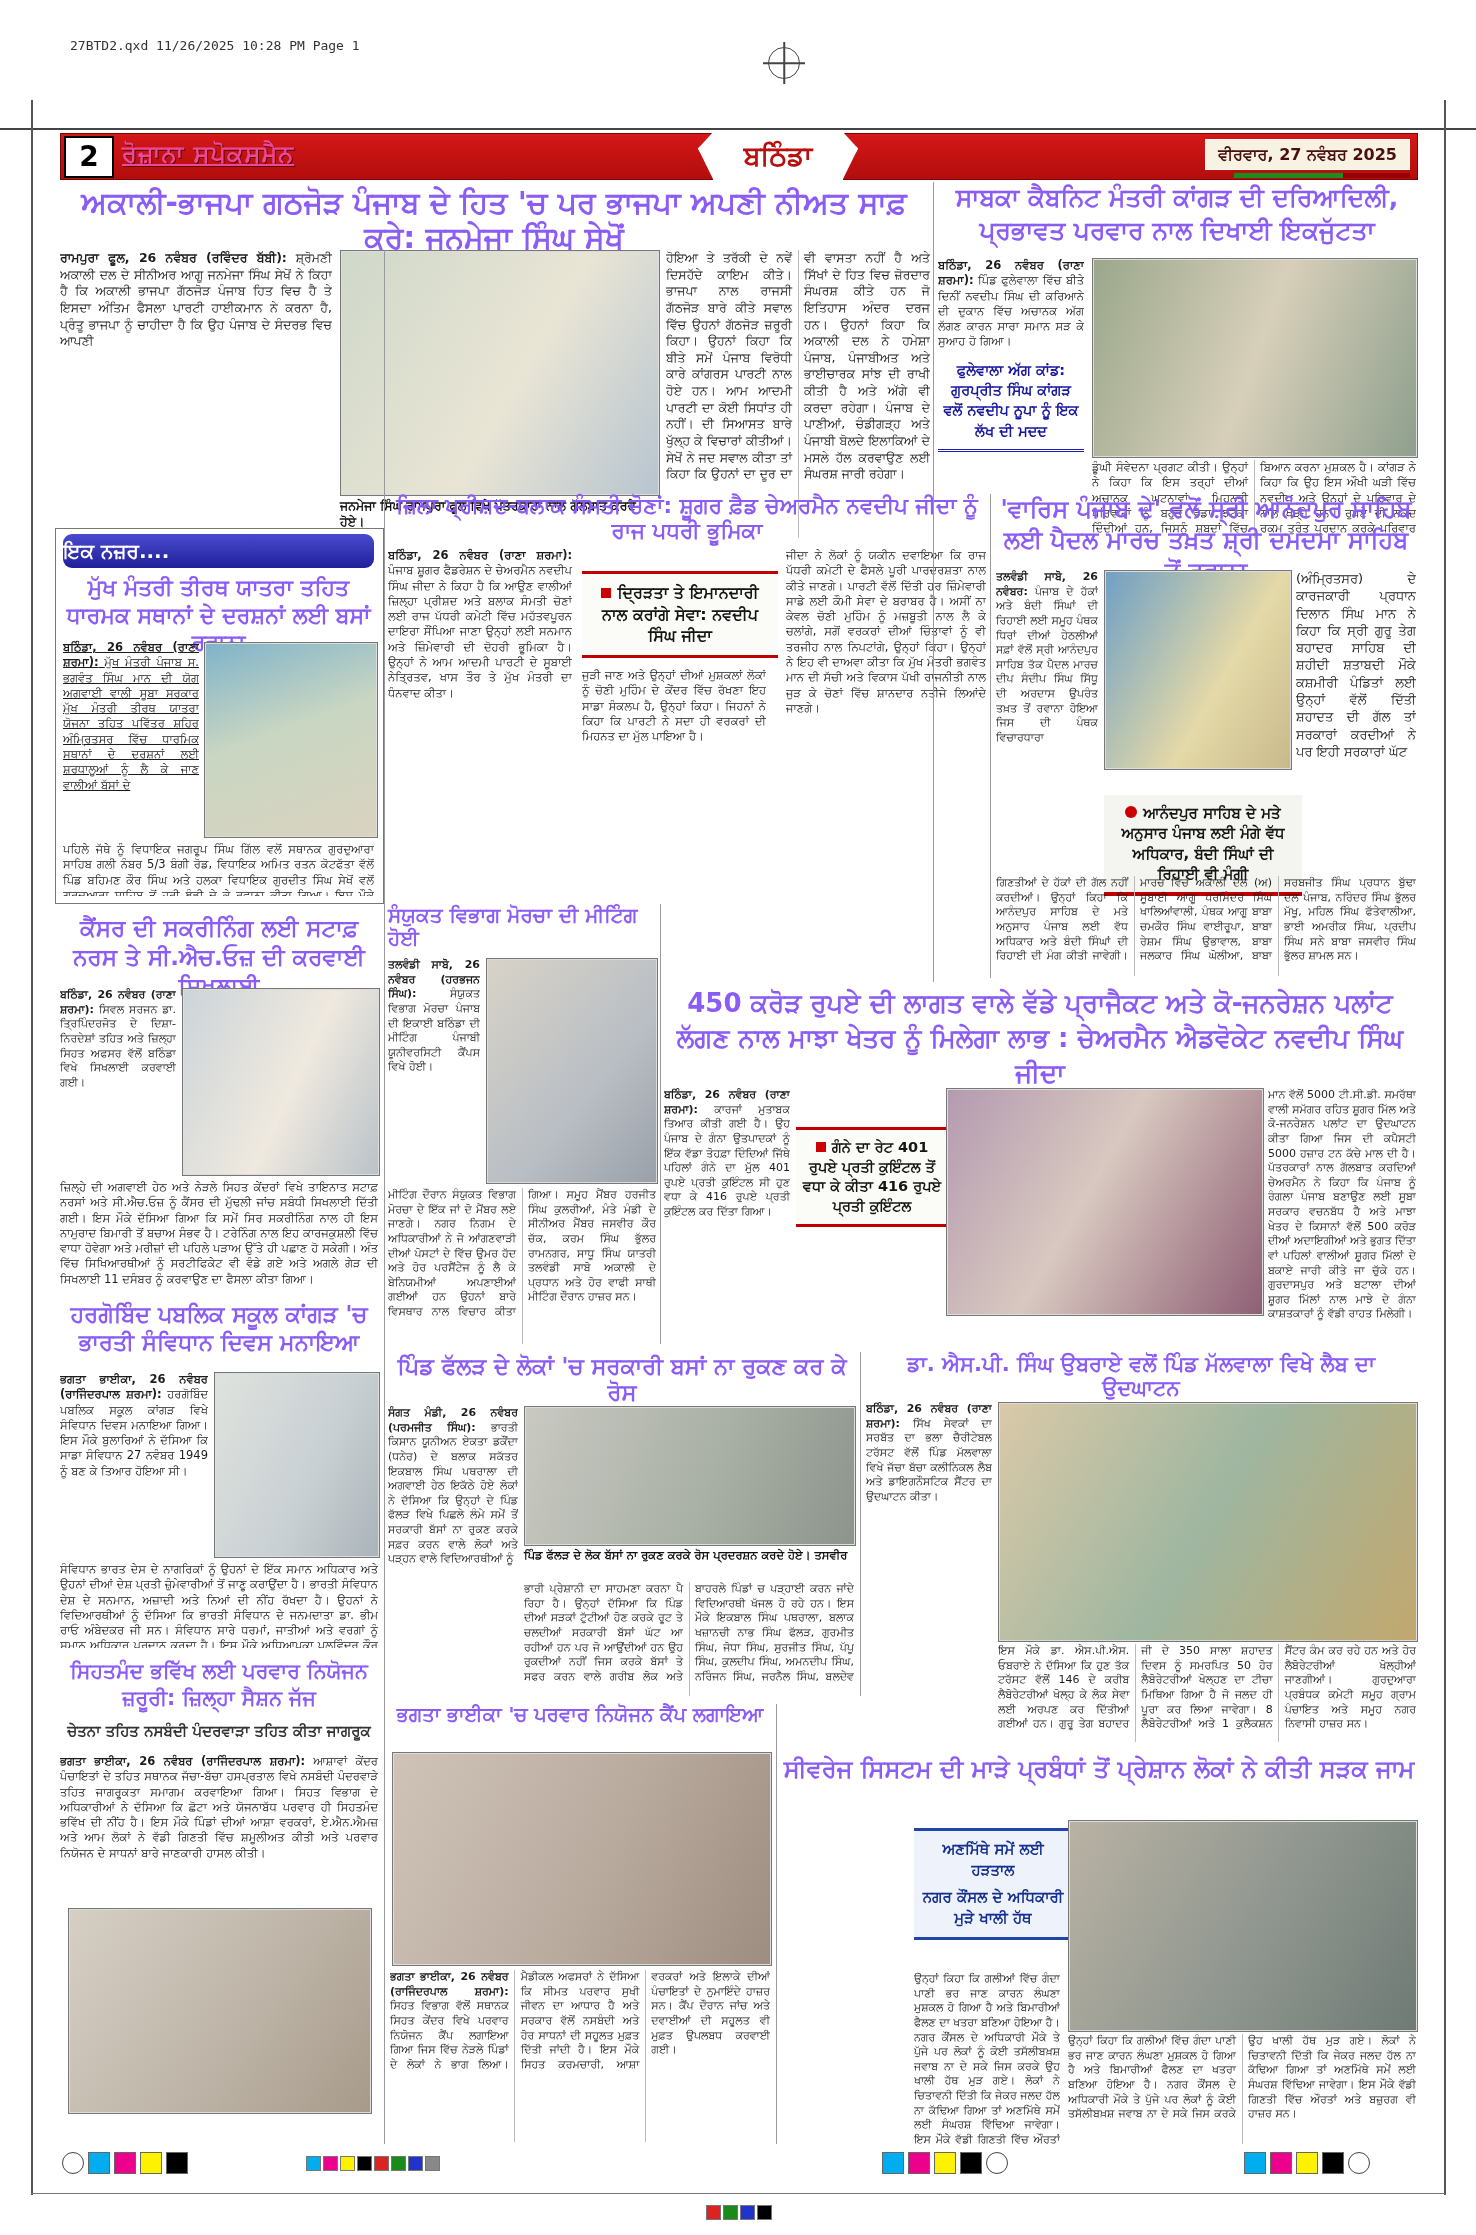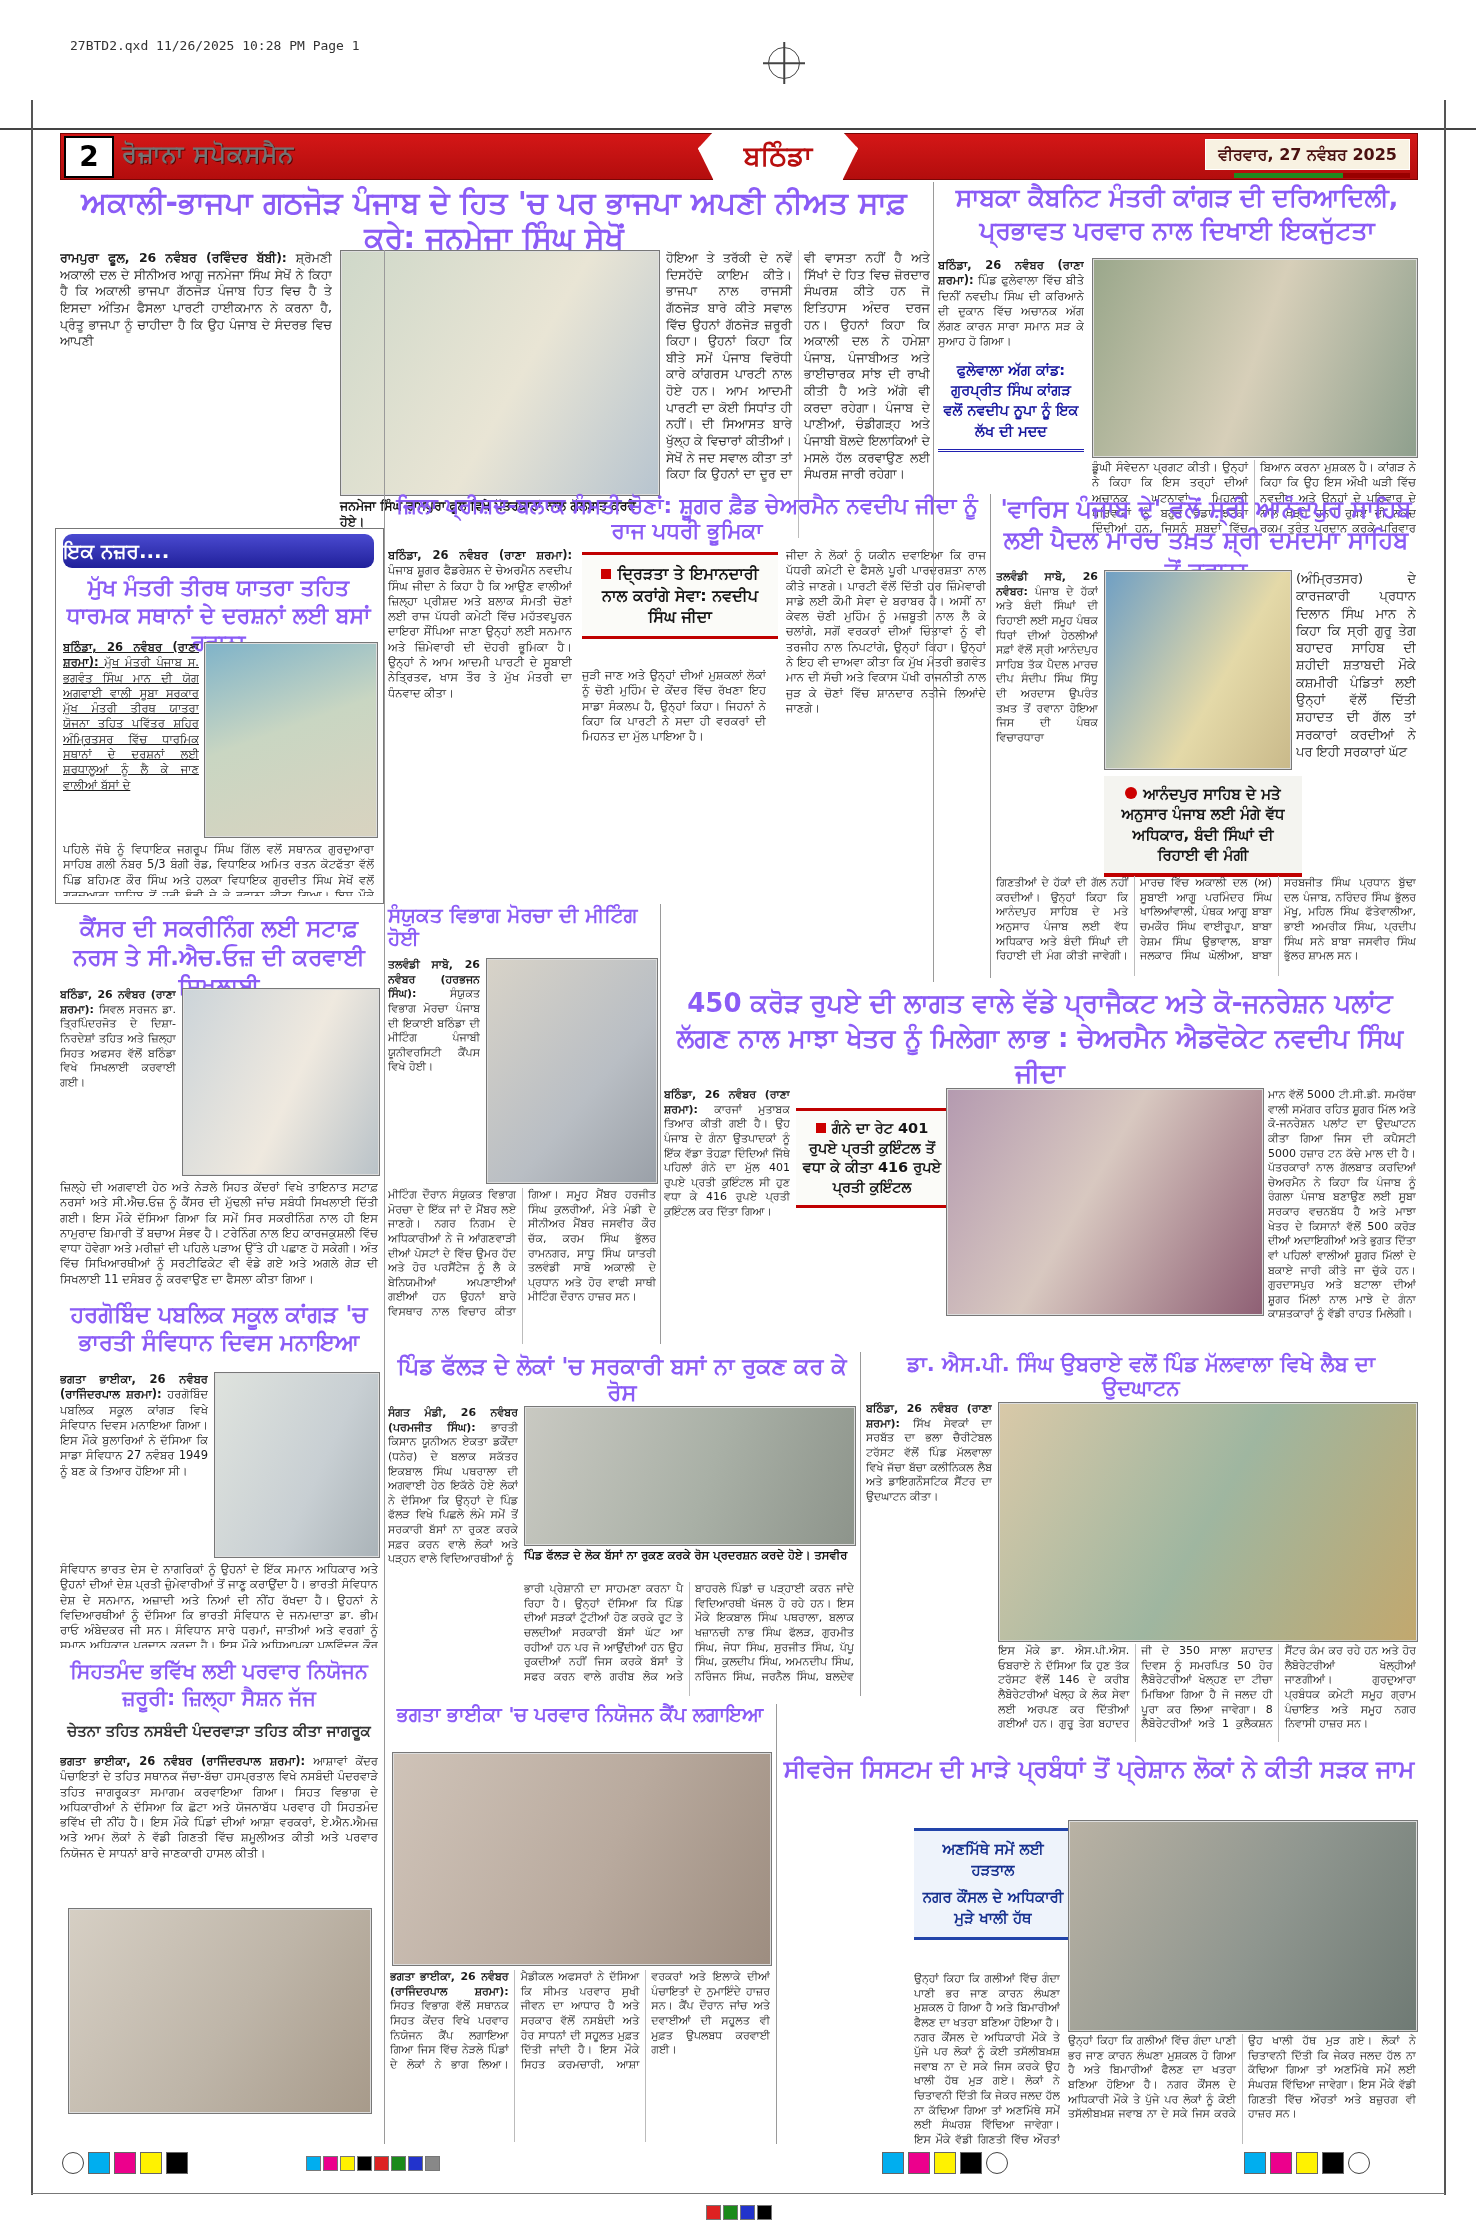--- a/index.html
+++ b/index.html
@@ -14,42 +14,42 @@
   .reg-cross:before{left:50%;top:-6px;width:1.5px;height:42px;transform:translateX(-50%);}
   .reg-cross:after{top:50%;left:-6px;height:1.5px;width:42px;transform:translateY(-50%);}
   .hline{background:#2a2a2a;height:2px;}
   .vline{background:#9a9a9a;width:1px;}
   .frame{background:#555;width:1.5px;}
   
   .masthead{left:60px;top:133px;width:1356px;height:45px;
             background:linear-gradient(180deg,#d41717,#b30d0d);border:1px solid #7a0606;}
   .pagenum{left:64px;top:136px;width:46px;height:38px;background:#fff;border:2.5px solid #000;
            font-size:28px;font-weight:bold;text-align:center;line-height:38px;color:#000;}
-  .papername{left:122px;top:140px;font-size:24px;font-weight:bold;color:#737373;
-             text-shadow:1px 1px 0 #5a0000;letter-spacing:1px;}
+  .papername{left:122px;top:140px;font-size:24px;font-weight:bold;color:#ec4899;
+             text-shadow:1px 1px 0 #5a0000;letter-spacing:1px;text-decoration:underline;}
   .edition{left:698px;top:131px;width:160px;height:50px;background:#fff;
            clip-path:polygon(10% 0,90% 0,100% 35%,90% 100%,10% 100%,0 35%);
            color:#b80f0f;font-size:27px;font-weight:bold;text-align:center;line-height:50px;
            box-shadow:0 0 0 2px #fff inset;}
   .dateb{right:66px;top:139px;background:#f8f2e2;border:1px solid #fff;color:#4a1010;
          font-size:16px;font-weight:bold;padding:5px 12px;}
   .datestrip{right:66px;top:173px;width:176px;height:5px;
              background:linear-gradient(90deg,#1f8a1f 0 62%,#990000 62% 100%);}
   
   .hl{font-weight:bold;color:#8b5cf6;text-align:center;}
   .body-txt{font-size:12.5px;line-height:1.33;text-align:justify;color:#1c1c1c;}
   .byline{font-weight:bold;}
   .cols2{column-count:2;column-gap:12px;column-rule:1px solid #bbb;}
   .cols3{column-count:3;column-gap:12px;column-rule:1px solid #bbb;}
   .caption{font-weight:bold;font-size:12.5px;line-height:1.25;color:#111;}
   .photo{border:1px solid #777;box-shadow:0 0 0 1px #ddd inset;}
   
   .inset-red{border-top:3px solid #c00000;border-bottom:3px solid #c00000;
              background:#fbfbf8;font-weight:bold;font-size:16px;line-height:1.35;
-             color:#151515;padding:8px 6px;text-align:center;}
+             color:#151515;padding:8px 6px;text-align:center;margin-top:19px;}
   .inset-blue-u{color:#15159e;font-weight:bold;font-size:16px;line-height:1.4;text-align:center;
                 border-bottom:3px double #2020b0;padding:4px 2px 8px;}
   .inset-bluebox{border-top:3px solid #2244aa;border-bottom:3px solid #2244aa;background:#eef3fb;
                  color:#16308f;font-weight:bold;font-size:15px;line-height:1.4;
                  padding:8px 6px;text-align:center;}
   .sq{display:inline-block;width:10px;height:10px;background:#cc0000;margin-right:6px;}
   .dotb{display:inline-block;width:12px;height:12px;background:#cc0000;border-radius:50%;margin-right:6px;}
   
   .quote-box{background:#dedede;border:2px solid #4a4a4a;padding:10px 10px 10px 12px;
              font-size:19px;font-weight:bold;line-height:1.45;color:#101010;}

